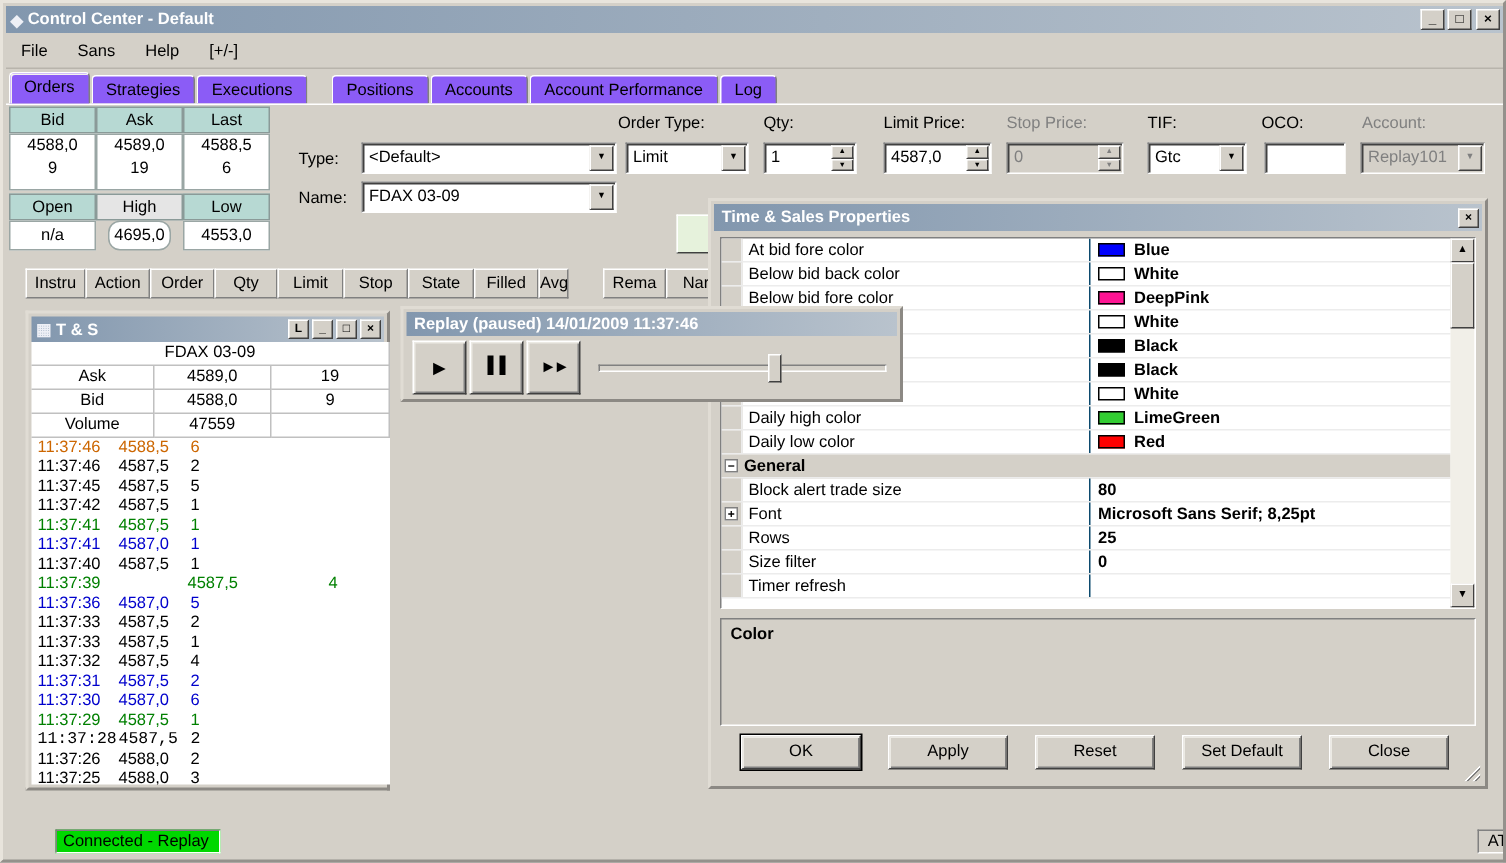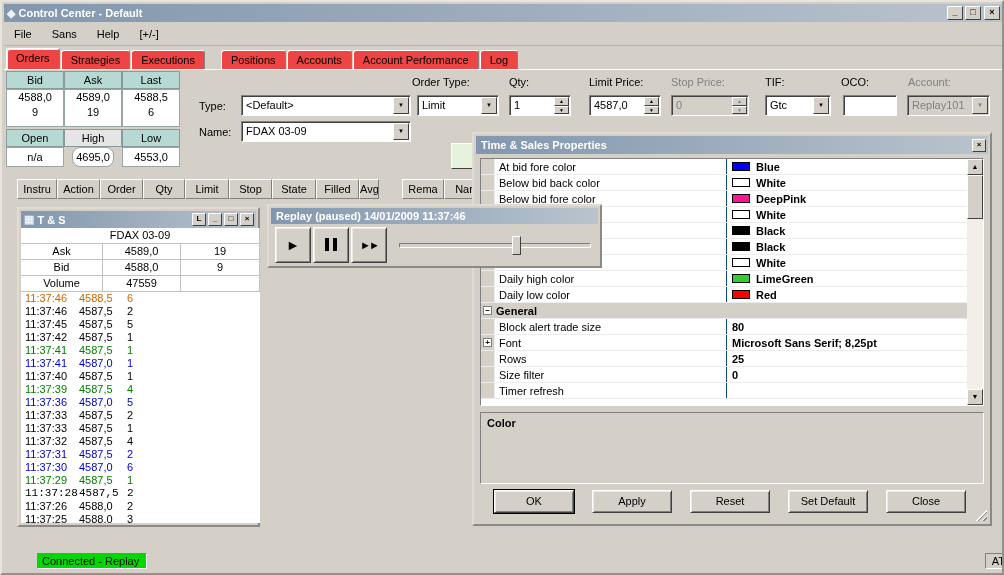--- a/index.html
+++ b/index.html
@@ -13,21 +13,21 @@
   .titlebar .ttext { flex:1; margin-left:3px; white-space:nowrap; overflow:hidden; }
   .appicon { color:#eef0f6; font-size:11px; margin-left:1px; }
   .winbtn { width:16px; height:14px; margin-left:2px; background:#d4d0c8; color:#000;
             border:1px solid; border-color:#fff #404040 #404040 #fff;
             font-size:9px; line-height:11px; text-align:center; font-weight:bold; flex:none; }
   .winbtn.sm { width:14px; height:13px; font-size:8px; line-height:10px; }
   .menubar { position:absolute; left:2px; top:20px; width:998px; height:24px;
              border-bottom:1px solid #b8b4ac; display:flex; align-items:center; }
   .menu-item { padding:4px 10px; }
   .tabrow { position:absolute; left:4px; top:46px; height:21px; display:flex; align-items:flex-end; }
-  .tab { padding:3px 9px 3px; background:#ef4444; border:1px solid #808080; border-bottom:none;
+  .tab { padding:3px 9px 3px; background:#8b5cf6; border:1px solid #808080; border-bottom:none;
          border-top-color:#fff; border-left-color:#fff; border-radius:3px 3px 0 0; margin-right:1px;
          height:19px; white-space:nowrap; }
   .tab.active { height:21px; box-shadow:inset 1px 1px 0 #f4f2ee; position:relative; z-index:2; }
   .tab.gap { margin-left:15px; }
   .edgeline { position:absolute; left:2px; top:67px; width:998px; height:1px; background:#fff; }
 
   
   .mhead { position:absolute; height:18px; border:1px solid #8a9a98; text-align:center;
            line-height:16px; }
   .mcell { position:absolute; background:#fff; border:1px solid #9aa6a4; text-align:center; }
@@ -292,21 +292,21 @@
       <div class="trade" style="color: rgb(0, 0, 204);">
           <span class="t">11:37:41</span>
           <span class="p">4587,0</span>
           <span class="s">1</span>
         </div>
       <div class="trade" style="color: rgb(0, 0, 0);">
           <span class="t">11:37:40</span>
           <span class="p">4587,5</span>
           <span class="s">1</span>
         </div>
-      <div class="trade" style="color: rgb(0, 128, 0);">
+      <div class="trade" style="color: rgb(0, 128, 0); gap: 46px;">
           <span class="t">11:37:39</span>
           <span class="p">4587,5</span>
           <span class="s">4</span>
         </div>
       <div class="trade" style="color: rgb(0, 0, 204);">
           <span class="t">11:37:36</span>
           <span class="p">4587,0</span>
           <span class="s">5</span>
         </div>
       <div class="trade" style="color: rgb(0, 0, 0);">

